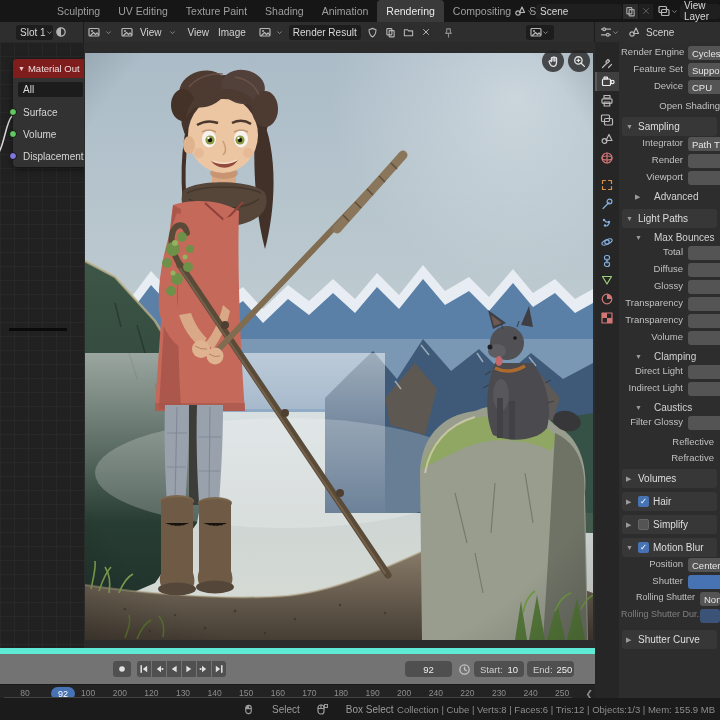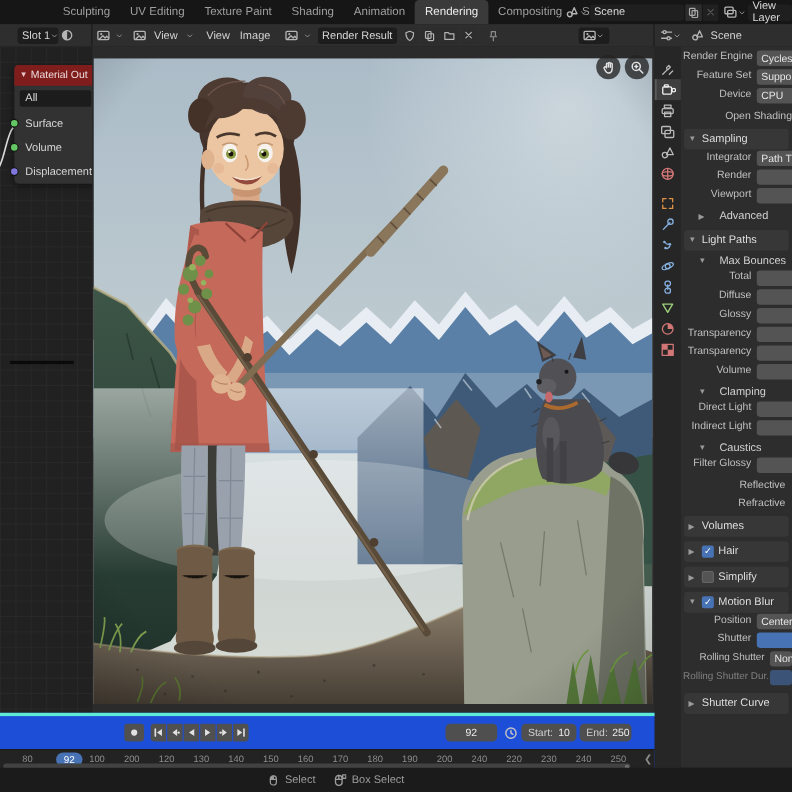--- a/index.html
+++ b/index.html
@@ -69,42 +69,42 @@
   .ppanel{height:19px;background:#373737;border-radius:3px;margin:4px 3px 1px 1px;display:flex;align-items:center;gap:4px;padding:0 4px;color:#dedede;font-size:10px;white-space:nowrap;overflow:hidden;}
   .psub{height:17px;display:flex;align-items:center;gap:11px;padding:0 4px;margin-left:10px;color:#d2d2d2;font-size:10px;white-space:nowrap;}
   .tri{font-size:7px;color:#9a9a9a;width:8px;flex:none;}
   .plabelrow{height:16px;display:flex;align-items:center;justify-content:flex-end;padding-right:6px;color:#c0c0c0;font-size:9.5px;white-space:nowrap;}
   .plabelrow.edge{padding-right:0;}
   .cbox{width:11px;height:11px;flex:none;border-radius:2px;display:flex;align-items:center;justify-content:center;color:#fff;font-size:8.5px;line-height:1;}
   .cbox.on{background:#4772b3;}
   .cbox.off{background:#545454;border:1px solid #656565;}
 
   
-  #timeline{left:0;top:648px;width:595px;height:50px;background:#1d4ed8;border-top:3px solid #5eead4;text-decoration:underline;}
+  #timeline{left:0;top:648px;width:595px;height:50px;background:#737373;border-top:6px solid #5eead4;text-decoration:underline;}
   #tl-header{position:relative;height:30px;}
   #playback{position:absolute;left:113px;top:7px;display:flex;align-items:center;gap:6px;}
   #pb-group{display:flex;gap:1px;}
   .pb-btn{width:14px;height:16px;background:#505050;display:flex;align-items:center;justify-content:center;color:#e2e2e2;}
   .pb-btn:first-child{border-radius:3px 0 0 3px;}
   .pb-btn:last-child{border-radius:0 3px 3px 0;}
   .pb-single{width:18px;height:16px;background:#505050;border-radius:3px;display:flex;align-items:center;justify-content:center;color:#e2e2e2;}
   .tl-field{position:absolute;top:7px;height:16px;background:#4f4f4f;border-radius:4px;display:flex;align-items:center;justify-content:center;gap:4px;color:#ededed;font-size:9.5px;}
   .tl-field .fl{color:#cfcfcf;}
   #tl-clock{position:absolute;left:458px;top:9px;color:#c4c4c4;}
   #tl-ruler{position:relative;height:19px;background:#232323;border-top:1px solid #1a1a1a;}
   .tick{position:absolute;top:3px;transform:translateX(-50%);color:#8d8d8d;font-size:8.5px;}
   #frame-badge{position:absolute;top:2px;width:24px;height:13px;background:#4772b3;border-radius:7px;color:#fff;font-size:9px;display:flex;align-items:center;justify-content:center;}
   #tl-scroll{position:absolute;left:3px;bottom:1px;width:570px;height:5px;background:#424242;border-radius:3px;}
   #tl-scroll-dot{position:absolute;right:1px;top:0.5px;width:4px;height:4px;border-radius:50%;background:#6b6b6b;}
   #tl-collapse{position:absolute;right:2px;bottom:4px;color:#8a8a8a;font-size:9px;}
 
   
   #statusbar{left:0;top:698px;width:720px;height:22px;background:#1b1b1b;display:flex;align-items:center;}
   #status-left{display:flex;align-items:center;gap:16px;margin-left:243px;}
-  .status-item{display:flex;align-items:center;gap:5px;color:#9c9c9c;font-size:10px;}
+  .status-item{display:flex;align-items:center;gap:18px;color:#9c9c9c;font-size:10px;}
   #status-right{margin-left:auto;margin-right:5px;color:#8d8d8d;font-size:9.5px;white-space:nowrap;}
 </style>
 </head>
 <body>
 
 <div id="screen">
 
   <div id="topbar" class="abs">
     <div id="ws-tabs" style="display:flex;padding-left:48px;">
         <div class="ws-tab">Sculpting</div>
@@ -947,15 +947,16 @@
         <span>
             <svg width="12" height="13" viewBox="0 0 12 12" fill="none" stroke="currentColor" stroke-width="1.2" stroke-linecap="round" stroke-linejoin="round">
               <rect x="2" y="1.5" width="6" height="9" rx="2.8"></rect>
               <path d="M5,1.5 V5 M2,5 H8"></path>
               <rect x="8.5" y="1" width="3" height="3" stroke-dasharray="1.1,0.9"></rect>
             </svg>
           </span>
         <span>Box Select</span>
       </span>
     </div>
+    <div id="status-right">Collection | Cube | Verts:8 | Faces:6 | Tris:12 | Objects:1/3 | Mem: 155.9 MB</div>
   </div>
 
 </div>
 
 </body></html>

